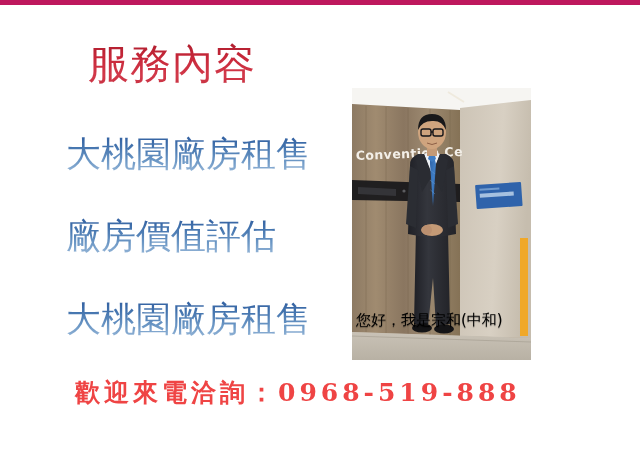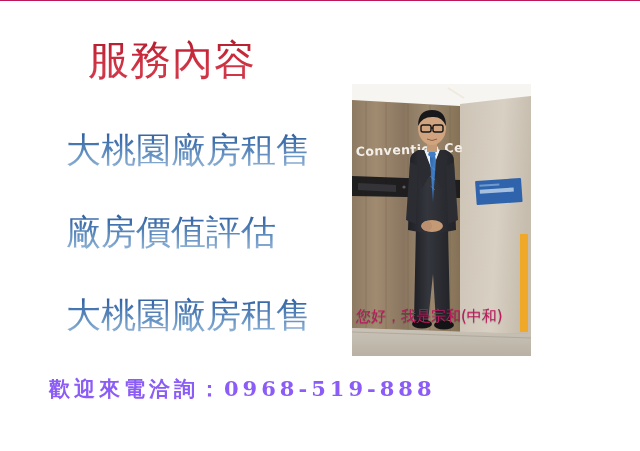--- a/index.html
+++ b/index.html
@@ -9,21 +9,21 @@
   }
   body {
     font-family: "Liberation Sans", "DejaVu Sans", sans-serif;
   }
   #slide {
     position: relative;
     width: 640px;
     height: 446px;
     background: #ffffff;
     overflow: hidden;
-    border-top: 1px solid #be185d;
+    border-top: 5px solid #be185d;
     box-sizing: border-box;
   }
 
   
   #title {
     position: absolute;
     left: 88px;
     top: 34px;
     font-family: "DejaVu Serif", "Liberation Serif", serif;
     font-size: 41px;
@@ -54,28 +54,28 @@
     -webkit-text-fill-color: transparent;
     white-space: nowrap;
   }
   #blue-1 { top: 129px; }
   #blue-2 { top: 211px; text-align: center; }
   #blue-3 { top: 294px; }
 
   
   #contact {
     position: absolute;
-    left: 49px;
+    left: 75px;
     top: 369px;
     font-family: "DejaVu Serif", "Liberation Serif", serif;
-    font-size: 21px;
+    font-size: 25px;
     line-height: 38px;
     font-weight: bold;
     letter-spacing: 4px;
-    color: #8b5cf6;
+    color: #ef4444;
     white-space: nowrap;
   }
 
   
   #photo {
     position: absolute;
     left: 352px;
     top: 83px;
     width: 179px;
     height: 272px;
@@ -87,21 +87,21 @@
   
   #photo-caption {
     position: absolute;
     left: 356px;
     top: 305px;
     width: 180px;
     font-family: "DejaVu Sans", "Liberation Sans", sans-serif;
     font-size: 15px;
     line-height: 20px;
     font-weight: 400;
-    color: #be185d;
+    color: #000000;
     white-space: nowrap;
     text-shadow: 0 1px 1px rgba(0,0,0,.35);
   }
 </style>
 </head>
 <body>
 
 <div id="slide">
 
   <div id="title">服務內容</div>

